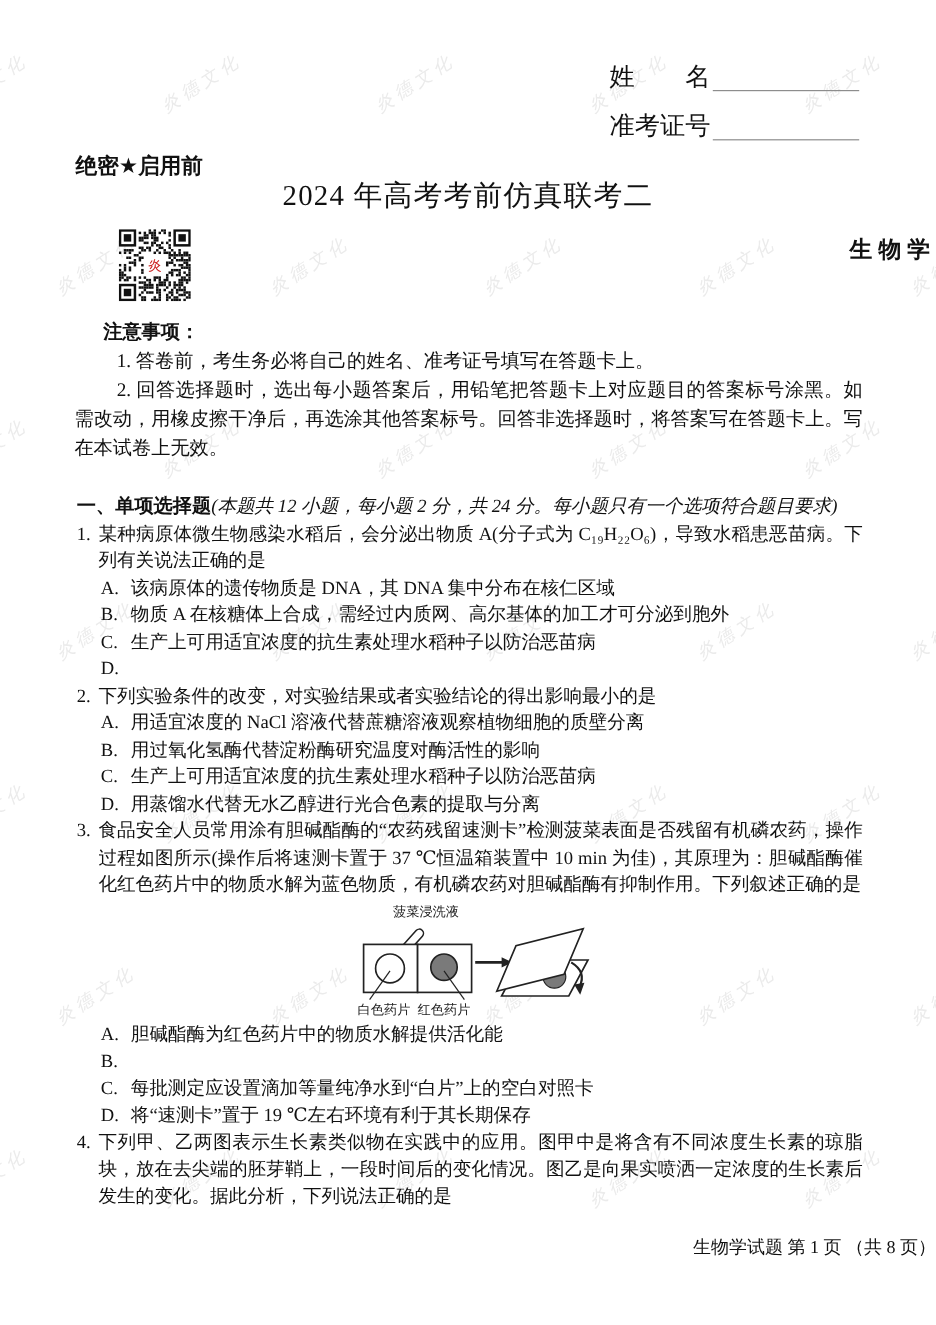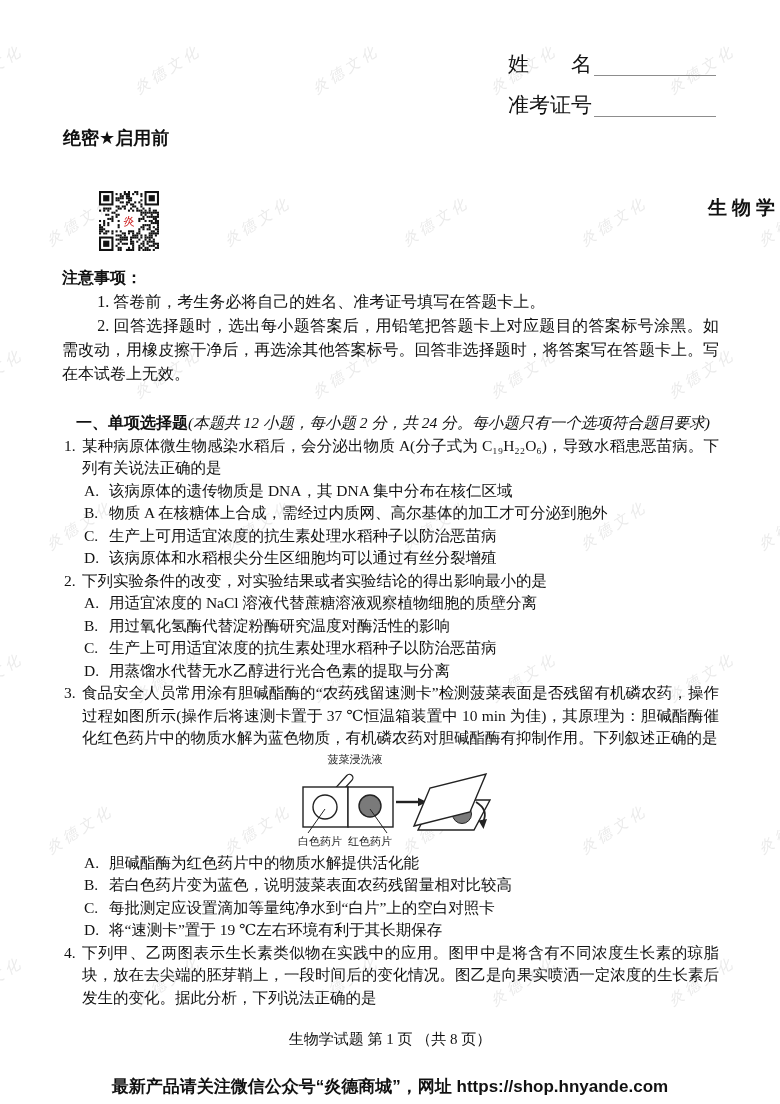--- a/index.html
+++ b/index.html
@@ -21,36 +21,36 @@
   .name-row { left:508px; top:52px; }
   .adm-row  { left:508px; top:93px; }
   .uline { display:inline-block; width:122px; height:23px; border-bottom:1.5px solid #8d8d8d; margin-left:2px; }
   .security { left:63px; top:126px; font-family:"Liberation Sans","DejaVu Sans",sans-serif; font-weight:bold; font-size:18px; }
   .title { left:0; right:0; top:147px; text-align:center; font-size:24px; letter-spacing:1px; font-weight:normal; margin:0; }
   .subject { left:0; right:0; top:195px; text-align:right; font-size:19px; letter-spacing:5px; font-weight:bold;
              font-family:"Liberation Sans","DejaVu Sans",sans-serif; margin:0; }
   #qr { position:absolute; left:99px; top:191px; z-index:2; }
   
   .notices { position:absolute; z-index:1; left:62px; top:266px; width:657px; font-size:16px; line-height:24px; }
-  .notice-title { font-family:"Liberation Sans","DejaVu Sans",sans-serif; font-weight:bold; }
+  .notice-title { font-family:"Liberation Sans","DejaVu Sans",sans-serif; font-weight:bold;margin-left:24px; }
   .notices p { margin:0; text-indent:2.2em; text-align:justify; }
   
   .content { position:absolute; z-index:1; left:64px; top:412px; width:655px; font-size:15.5px; line-height:22.5px; }
-  .section-head { text-align:justify;margin-left:12px; }
+  .section-head { text-align:justify; }
   .section-title { font-family:"Liberation Sans","DejaVu Sans",sans-serif; font-weight:bold; font-size:16px; }
   .section-meta { font-style:italic; }
   .q { display:flex; }
   .qnum { flex:0 0 18px; }
   .qstem { flex:1; text-align:justify; }
   .opt { display:flex; padding-left:20px; }
   .optlabel { flex:0 0 25px; }
   .fig { display:block; margin:2px 0 0 226px; }
   .fig text { font-size:11px; fill:#222; font-family:"Liberation Serif","DejaVu Serif",serif; }
   
-  .page-footer { position:absolute; z-index:1; left:0; right:0; top:1030px; text-align:center; font-size:15px; }
+  .page-footer { position:absolute; z-index:1; left:0; right:0; top:1030px; text-align:right; font-size:15px; }
   .promo { position:absolute; z-index:1; left:0; right:0; top:1075px; text-align:center; font-size:17px; font-weight:bold;
            font-family:"Liberation Sans","DejaVu Sans",sans-serif; }
 </style>
 </head>
 <body>
 
 <div class="page">
 
   <div class="watermark-layer">
       <span style="left: -48px; top: 60px;">炎德文化</span>
@@ -92,20 +92,21 @@
 
   <div class="hdr field-row adm-row">
     <span>准考证号</span>
     <span class="uline"></span>
   </div>
   <div class="hdr field-row name-row">
     <span>姓　　名</span>
     <span class="uline"></span>
   </div>
   <div class="hdr security">绝密★启用前</div>
+  <h1 class="hdr title">2024 年高考考前仿真联考二</h1>
   <svg id="qr" width="60" height="60" viewBox="0 0 58 58">
       <rect x="0" y="18" width="2" height="2" fill="#111"></rect>
       <rect x="0" y="28" width="2" height="2" fill="#111"></rect>
       <rect x="0" y="32" width="2" height="2" fill="#111"></rect>
       <rect x="0" y="34" width="2" height="2" fill="#111"></rect>
       <rect x="0" y="36" width="2" height="2" fill="#111"></rect>
       <rect x="0" y="38" width="2" height="2" fill="#111"></rect>
       <rect x="0" y="40" width="2" height="2" fill="#111"></rect>
       <rect x="2" y="34" width="2" height="2" fill="#111"></rect>
       <rect x="2" y="36" width="2" height="2" fill="#111"></rect>
@@ -400,21 +401,20 @@
     <div class="opt">
         <span class="optlabel">B.</span>
         <span>物质 A 在核糖体上合成，需经过内质网、高尔基体的加工才可分泌到胞外</span>
       </div>
     <div class="opt">
         <span class="optlabel">C.</span>
         <span>生产上可用适宜浓度的抗生素处理水稻种子以防治恶苗病</span>
       </div>
     <div class="opt">
         <span class="optlabel">D.</span>
-        <span>该病原体和水稻根尖分生区细胞均可以通过有丝分裂增殖</span>
       </div>
 
     <div class="q">
       <span class="qnum">2.</span>
       <div class="qstem">下列实验条件的改变，对实验结果或者实验结论的得出影响最小的是</div>
     </div>
     <div class="opt">
         <span class="optlabel">A.</span>
         <span>用适宜浓度的 NaCl 溶液代替蔗糖溶液观察植物细胞的质壁分离</span>
       </div>
@@ -469,33 +469,31 @@
         <polygon points="188.5,68.5 197,67 193.5,77" fill="#222"></polygon>
       </g>
     </svg>
 
     <div class="opt">
         <span class="optlabel">A.</span>
         <span>胆碱酯酶为红色药片中的物质水解提供活化能</span>
       </div>
     <div class="opt">
         <span class="optlabel">B.</span>
-        <span>若白色药片变为蓝色，说明菠菜表面农药残留量相对比较高</span>
       </div>
     <div class="opt">
         <span class="optlabel">C.</span>
         <span>每批测定应设置滴加等量纯净水到“白片”上的空白对照卡</span>
       </div>
     <div class="opt">
         <span class="optlabel">D.</span>
         <span>将“速测卡”置于 19 ℃左右环境有利于其长期保存</span>
       </div>
 
     <div class="q">
       <span class="qnum">4.</span>
       <div class="qstem">下列甲、乙两图表示生长素类似物在实践中的应用。图甲中是将含有不同浓度生长素的琼脂块，放在去尖端的胚芽鞘上，一段时间后的变化情况。图乙是向果实喷洒一定浓度的生长素后发生的变化。据此分析，下列说法正确的是</div>
     </div>
   </div>
 
   <div class="page-footer">生物学试题 第 1 页 （共 8 页）</div>
-  <div class="promo">最新产品请关注微信公众号“炎德商城”，网址 https://shop.hnyande.com</div>
 
 </div>
 
 </body></html>

